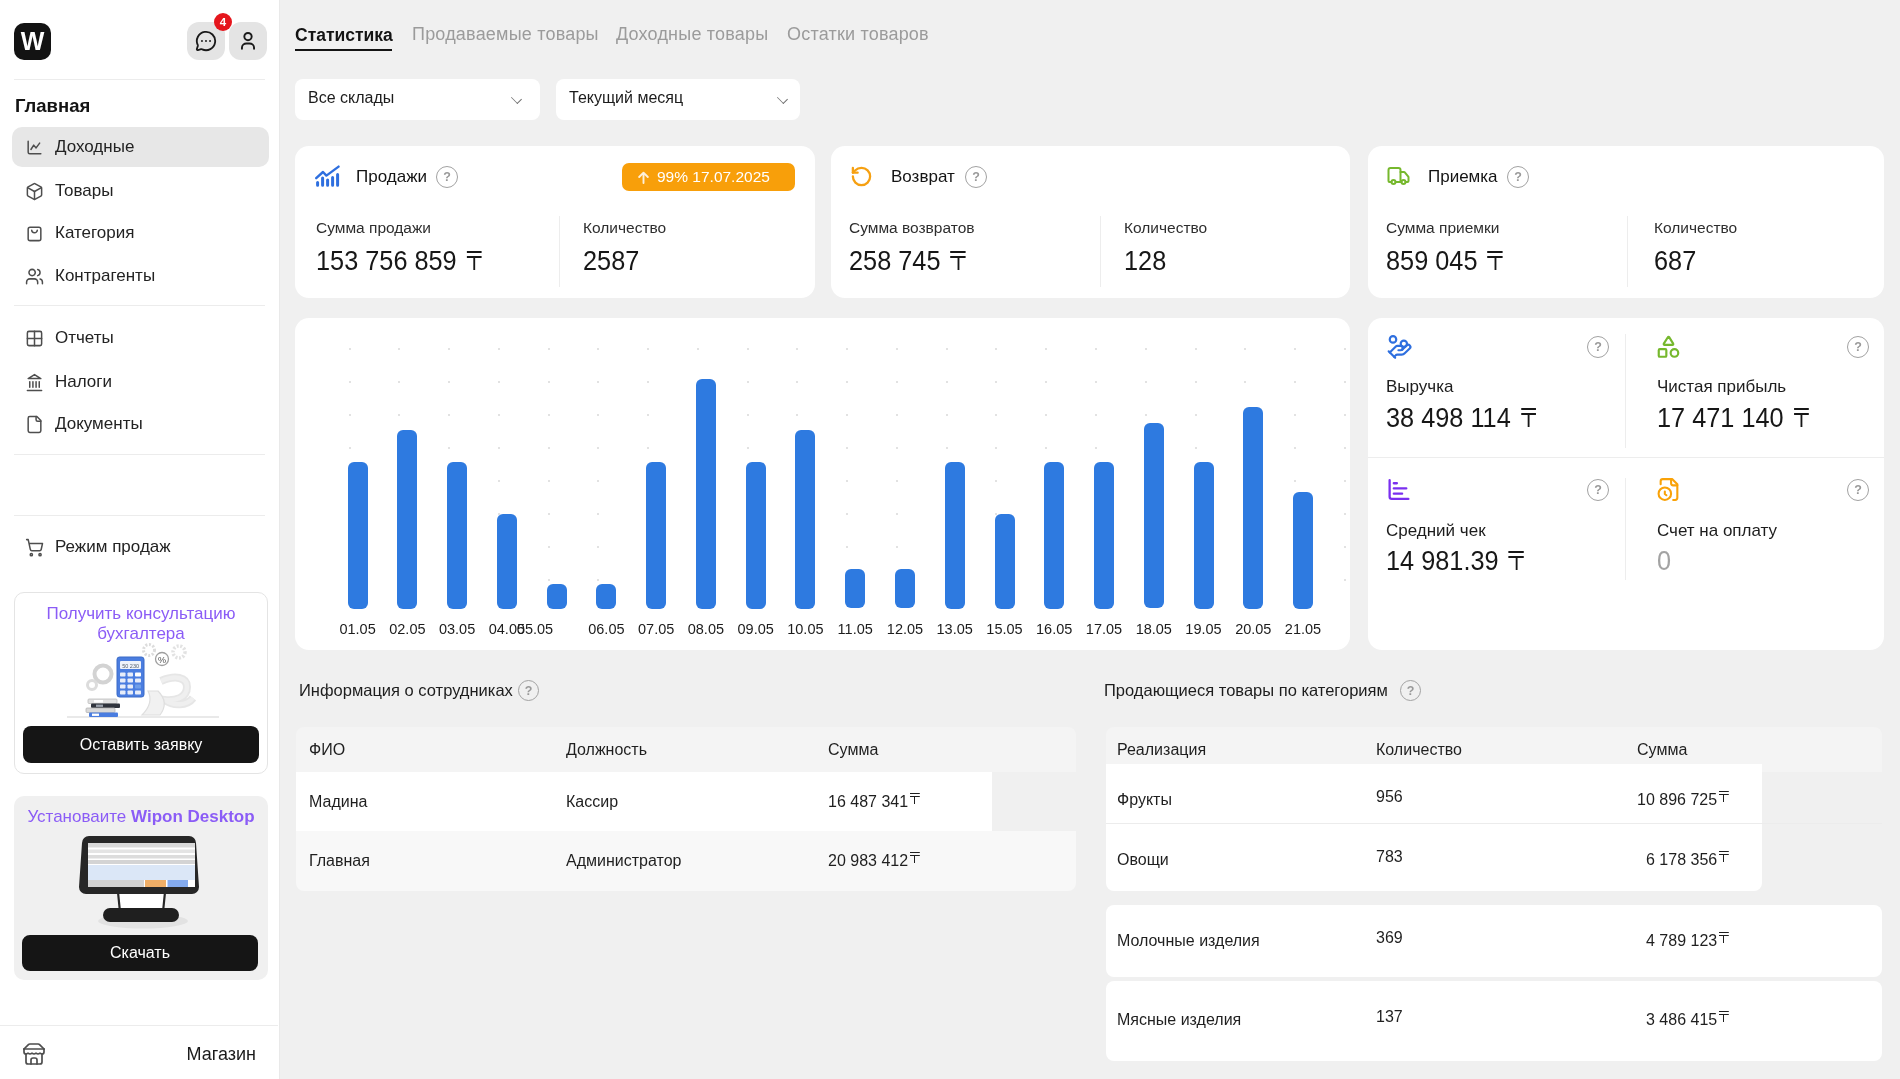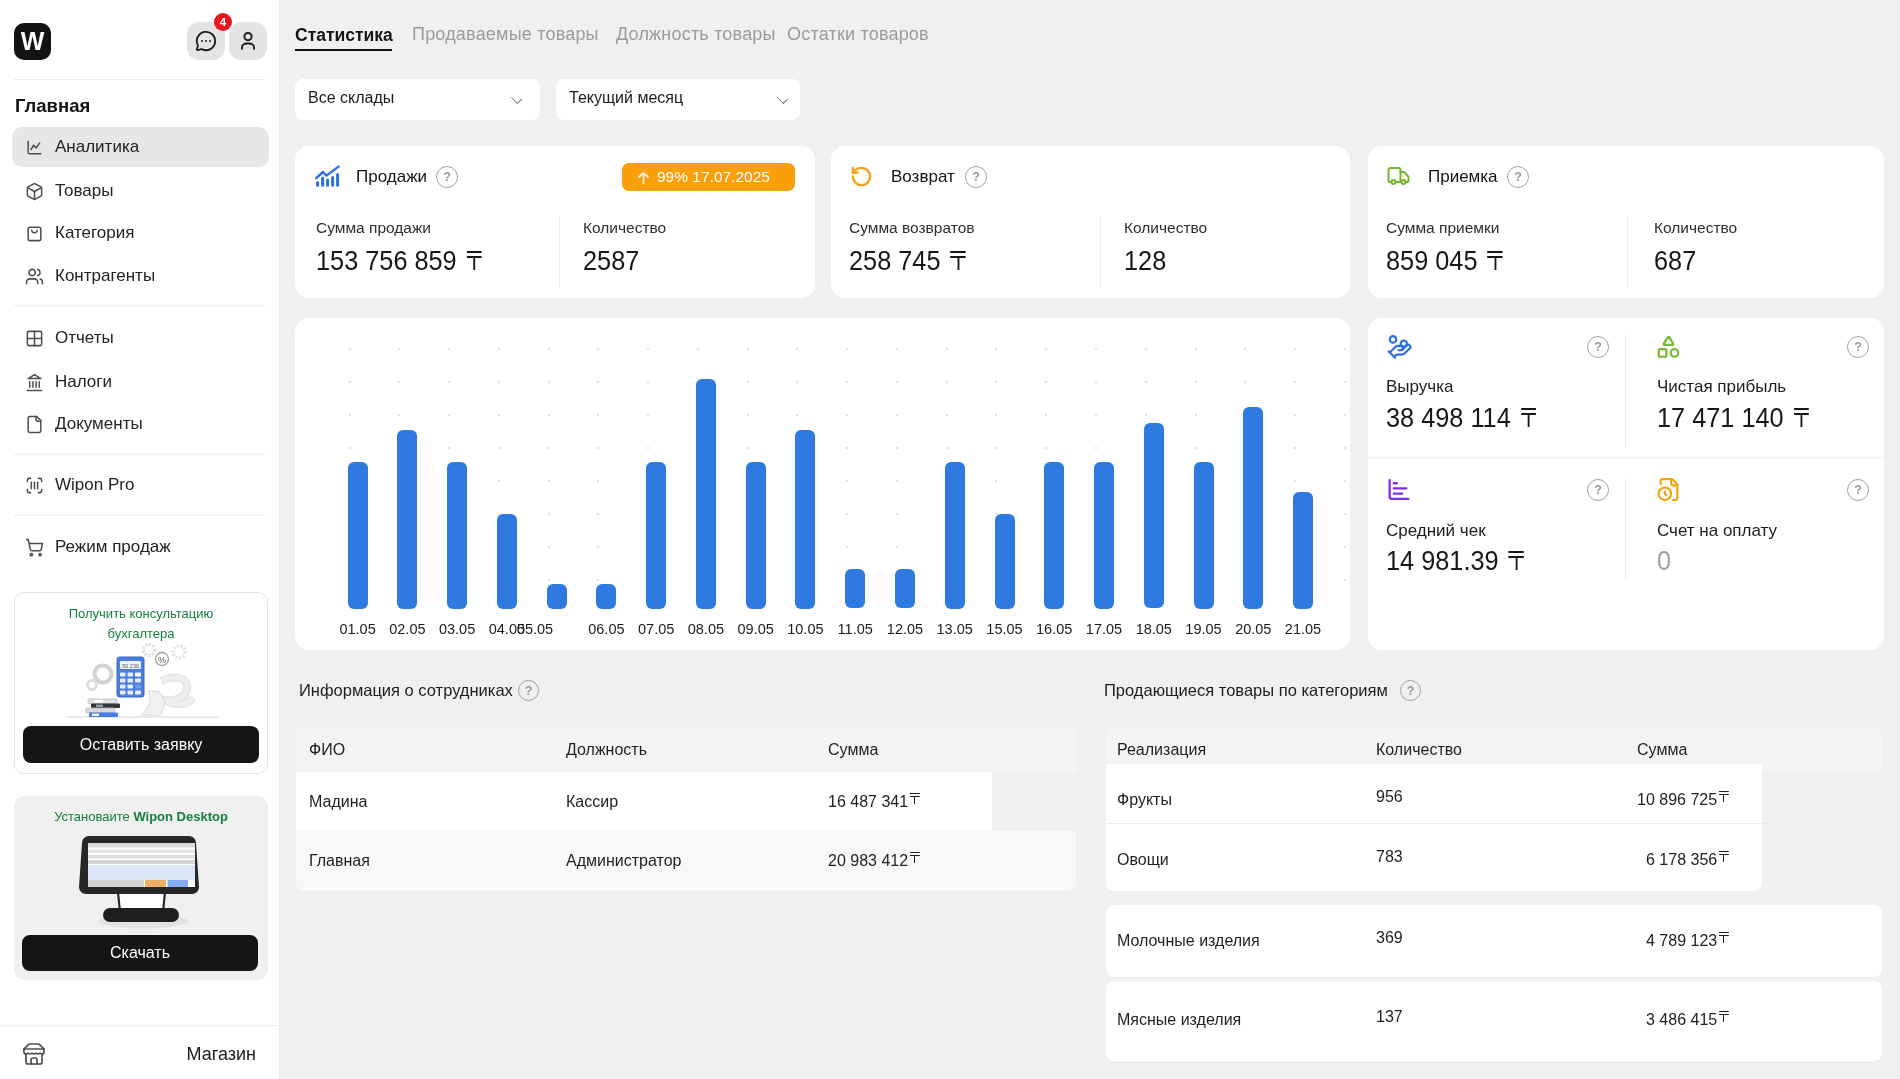--- a/index.html
+++ b/index.html
@@ -15,21 +15,21 @@
 .logo { position:absolute; left:14px; top:23px; width:37px; height:37px; background:#131313; border-radius:10px; color:#fff; font-size:25px; font-weight:700; text-align:center; line-height:36px; }
 .topbtn { position:absolute; top:22px; width:38px; height:38px; background:#e4e4e4; border-radius:12px; display:flex; align-items:center; justify-content:center; }
 .badge4 { position:absolute; left:214px; top:13px; width:18px; height:18px; background:#e5161d; border-radius:50%; color:#fff; font-size:11.5px; font-weight:700; text-align:center; line-height:18px; z-index:3; }
 .sdiv { position:absolute; left:14px; right:14px; height:1px; background:#ececec; }
 .mtitle { position:absolute; left:15px; font-size:18.5px; font-weight:700; color:#141414; }
 .mitem { position:absolute; left:12px; width:257px; height:40px; border-radius:10px; display:flex; align-items:center; }
 .mitem svg { margin-left:13px; }
 .mitem span { margin-left:11px; font-size:17px; color:#232323; }
 .msel { background:#e7e7e7; }
 .promo1 { position:absolute; left:14px; top:592px; width:254px; height:182px; background:#fff; border:1px solid #e4e4e4; border-radius:10px; text-align:center; }
-.promo1 .t, .promo2 .t { margin-top:11px; font-size:13px; color:#15803d; line-height:19.5px; }
+.promo1 .t, .promo2 .t { margin-top:11px; font-size:17px; color:#8b5cf6; line-height:19.5px; }
 .pbtn { position:absolute; left:8px; right:8px; bottom:10px; height:37px; background:#151515; border-radius:8px; color:#fff; font-size:16px; text-align:center; line-height:37px; }
 .promo2 { position:absolute; left:14px; top:796px; width:254px; height:184px; background:#f0f0f0; border-radius:10px; text-align:center; }
 .botbar { position:absolute; left:0; right:1px; bottom:0; height:54px; background:#fff; border-top:1px solid #ececec; }
 .botbar svg { position:absolute; left:22px; top:16px; }
 .botbar span { position:absolute; right:22px; top:18px; font-size:18px; color:#1b1b1b; }
 
 .tab { position:absolute; top:24px; font-size:18px; letter-spacing:.2px; color:#9b9b9b; }
 .tabactive { color:#141414; font-weight:700; font-size:17.5px; letter-spacing:0; top:25px; }
 .tabline { position:absolute; top:49px; height:2px; background:#141414; }
 .dd { position:absolute; top:79px; height:41px; background:#fff; border-radius:8px; }
@@ -73,21 +73,21 @@
         </svg>
       </div>
   <div class="badge4">4</div>
   <div class="sdiv" style="top:79px"></div>
   <div class="mtitle" style="top:95px">Главная</div>
   <div class="mitem msel" style="top:127px">
         <svg width="19" height="19" viewBox="0 0 24 24" fill="none" stroke="#4e4e4e" stroke-width="1.9" stroke-linecap="round" stroke-linejoin="round">
           <path d="M4 4v14a2 2 0 0 0 2 2h14"></path>
           <path d="m7.5 14.5 3.5-5.5 3 3.5 4.5-6"></path>
         </svg>
-        <span>Аналитика</span>
+        <span>Доходные</span>
       </div>
   <div class="mitem" style="top:171px">
         <svg width="19" height="19" viewBox="0 0 24 24" fill="none" stroke="#4e4e4e" stroke-width="1.9" stroke-linecap="round" stroke-linejoin="round">
           <path d="M21 8a2 2 0 0 0-1-1.73l-7-4a2 2 0 0 0-2 0l-7 4A2 2 0 0 0 3 8v8a2 2 0 0 0 1 1.73l7 4a2 2 0 0 0 2 0l7-4A2 2 0 0 0 21 16Z"></path>
           <path d="m3.3 7 8.7 5 8.7-5"></path>
           <path d="M12 22V12"></path>
         </svg>
         <span>Товары</span>
       </div>
   <div class="mitem" style="top:213px">
@@ -127,32 +127,20 @@
           <path d="M3 22h18"></path>
           <path d="M6 18v-7"></path>
           <path d="M10 18v-7"></path>
           <path d="M14 18v-7"></path>
           <path d="M18 18v-7"></path>
           <path d="m12 2 8 5H4Z"></path>
         </svg>
         <span>Налоги</span>
       </div>
   <div class="sdiv" style="top:454px"></div>
-  <div class="mitem" style="top:465px">
-        <svg width="19" height="19" viewBox="0 0 24 24" fill="none" stroke="#4e4e4e" stroke-width="1.9" stroke-linecap="round" stroke-linejoin="round">
-          <path d="M3 7V5a2 2 0 0 1 2-2h2"></path>
-          <path d="M17 3h2a2 2 0 0 1 2 2v2"></path>
-          <path d="M21 17v2a2 2 0 0 1-2 2h-2"></path>
-          <path d="M7 21H5a2 2 0 0 1-2-2v-2"></path>
-          <path d="M8 8v8"></path>
-          <path d="M12 8v8"></path>
-          <path d="M16 8v8"></path>
-        </svg>
-        <span>Wipon Pro</span>
-      </div>
   <div class="sdiv" style="top:515px"></div>
   <div class="mitem" style="top:527px">
         <svg width="19" height="19" viewBox="0 0 24 24" fill="none" stroke="#4e4e4e" stroke-width="1.9" stroke-linecap="round" stroke-linejoin="round">
           <circle cx="8" cy="21" r="1.4"></circle>
           <circle cx="19" cy="21" r="1.4"></circle>
           <path d="M2.05 2.05h2l2.66 12.42a2 2 0 0 0 2 1.58h9.78a2 2 0 0 0 1.95-1.57l1.65-7.43H5.12"></path>
         </svg>
         <span>Режим продаж</span>
       </div>
   <div class="promo1">
@@ -228,21 +216,21 @@
           <path d="M2 7h20"></path>
           <path d="M22 7v3a2 2 0 0 1-2 2 2.7 2.7 0 0 1-1.59-.63.7.7 0 0 0-.82 0A2.7 2.7 0 0 1 16 12a2.7 2.7 0 0 1-1.59-.63.7.7 0 0 0-.82 0A2.7 2.7 0 0 1 12 12a2.7 2.7 0 0 1-1.59-.63.7.7 0 0 0-.82 0A2.7 2.7 0 0 1 8 12a2.7 2.7 0 0 1-1.59-.63.7.7 0 0 0-.82 0A2.7 2.7 0 0 1 4 12a2 2 0 0 1-2-2V7"></path>
         </svg>
         <span>Магазин</span>
       </div>
 </div>
 
 <div class="tab tabactive" style="left:295px">Статистика</div>
 <div class="tabline" style="left:295px;width:97px"></div>
 <div class="tab" style="left:412px">Продаваемые товары</div>
-<div class="tab" style="left:616px">Должность товары</div>
+<div class="tab" style="left:616px">Доходные товары</div>
 <div class="tab" style="left:787px">Остатки товаров</div>
 
 <div class="dd" style="left:295px;width:245px">
       <span>Все склады</span>
       <i class="chev" style="left:217px"></i>
     </div>
 <div class="dd" style="left:556px;width:244px">
       <span>Текущий месяц</span>
       <i class="chev" style="left:222px"></i>
     </div>

